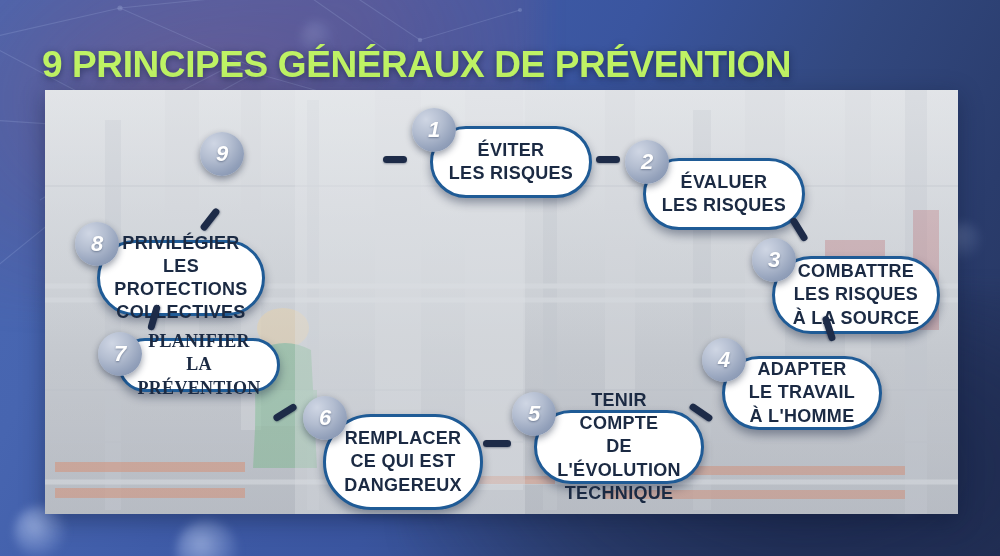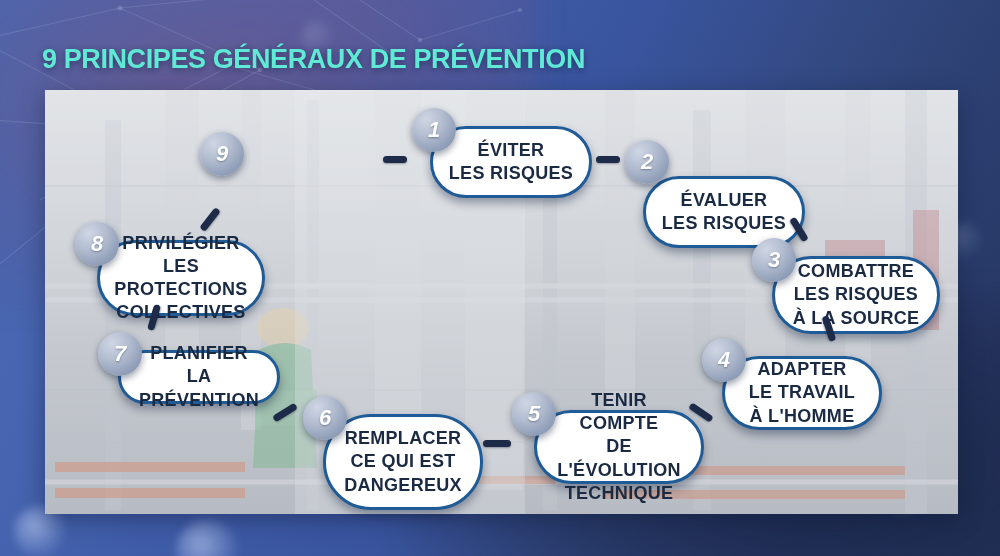--- a/index.html
+++ b/index.html
@@ -57,24 +57,24 @@
     border-radius: 50%;
     background: radial-gradient(circle at 40% 38%, rgba(205,220,250,0.55) 0%, rgba(175,195,240,0.22) 52%, rgba(160,185,235,0) 78%);
     filter: blur(4px);
   }
 
   
   .title {
     position: absolute;
     left: 42px;
     top: 44px;
-    font-size: 27px;
+    font-size: 37px;
     font-weight: bold;
     letter-spacing: -0.4px;
-    color: #5eead4;
+    color: #bef264;
     text-shadow: 0 2px 7px rgba(16,26,56,0.55);
     white-space: nowrap;
   }
 
   
   .panel {
     position: absolute;
     left: 45px;
     top: 90px;
     width: 913px;
@@ -266,21 +266,21 @@
     <div class="pill" style="left:18px; top:18px; width:162px; height:72px;">
       <div class="pill-text">ÉVITER
 LES RISQUES</div>
     </div>
     <div class="badge" style="left:0px; top:0px;">
       <span>1</span>
     </div>
   </div>
 
   <div class="node" style="left:625px; top:140px; width:180px; height:90px;">
-    <div class="pill" style="left:18px; top:36px; width:162px; height:72px;">
+    <div class="pill" style="left:18px; top:18px; width:162px; height:72px;">
       <div class="pill-text">ÉVALUER
 LES RISQUES</div>
     </div>
     <div class="badge" style="left:0px; top:0px;">
       <span>2</span>
     </div>
   </div>
 
   <div class="node" style="left:750px; top:238px; width:190px; height:100px;">
     <div class="pill" style="left:22px; top:18px; width:168px; height:78px;">
@@ -320,21 +320,21 @@
       <div class="pill-text">REMPLACER
 CE QUI EST
 DANGEREUX</div>
     </div>
     <div class="badge" style="left:0px; top:0px;">
       <span>6</span>
     </div>
   </div>
 
   <div class="node" style="left:98px; top:332px; width:182px; height:90px;">
-    <div class="pill" style="left:20px; top:18px; width:162px; height:54px;">
+    <div class="pill" style="left:20px; top:6px; width:162px; height:54px;font-family:Liberation Serif, serif;">
       <div class="pill-text">PLANIFIER
 LA PRÉVENTION</div>
     </div>
     <div class="badge" style="left:0px; top:0px;">
       <span>7</span>
     </div>
   </div>
 
   <div class="node" style="left:75px; top:222px; width:190px; height:100px;">
     <div class="pill" style="left:22px; top:18px; width:168px; height:76px;">

